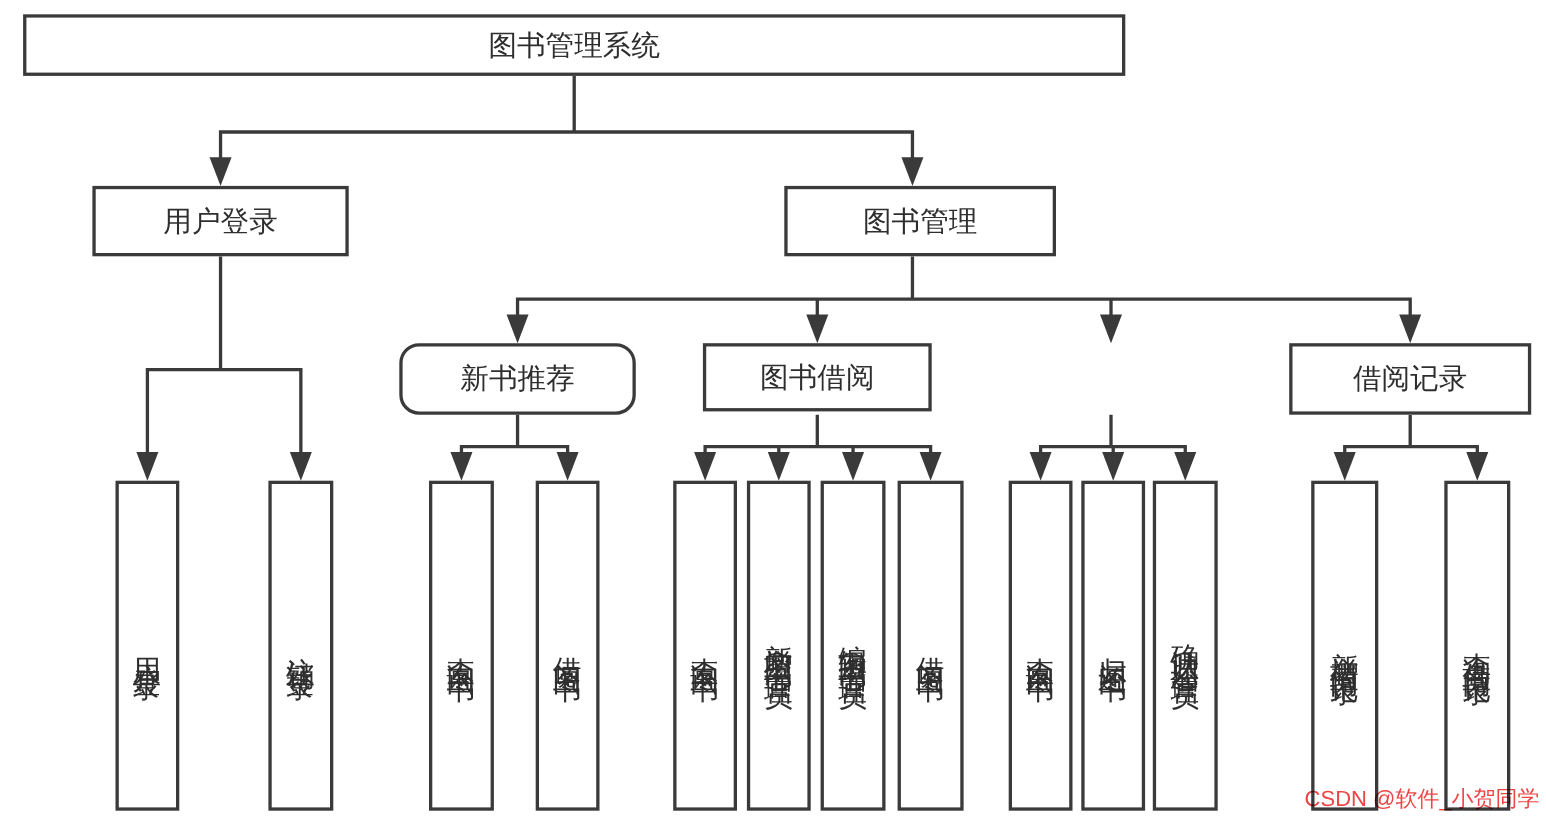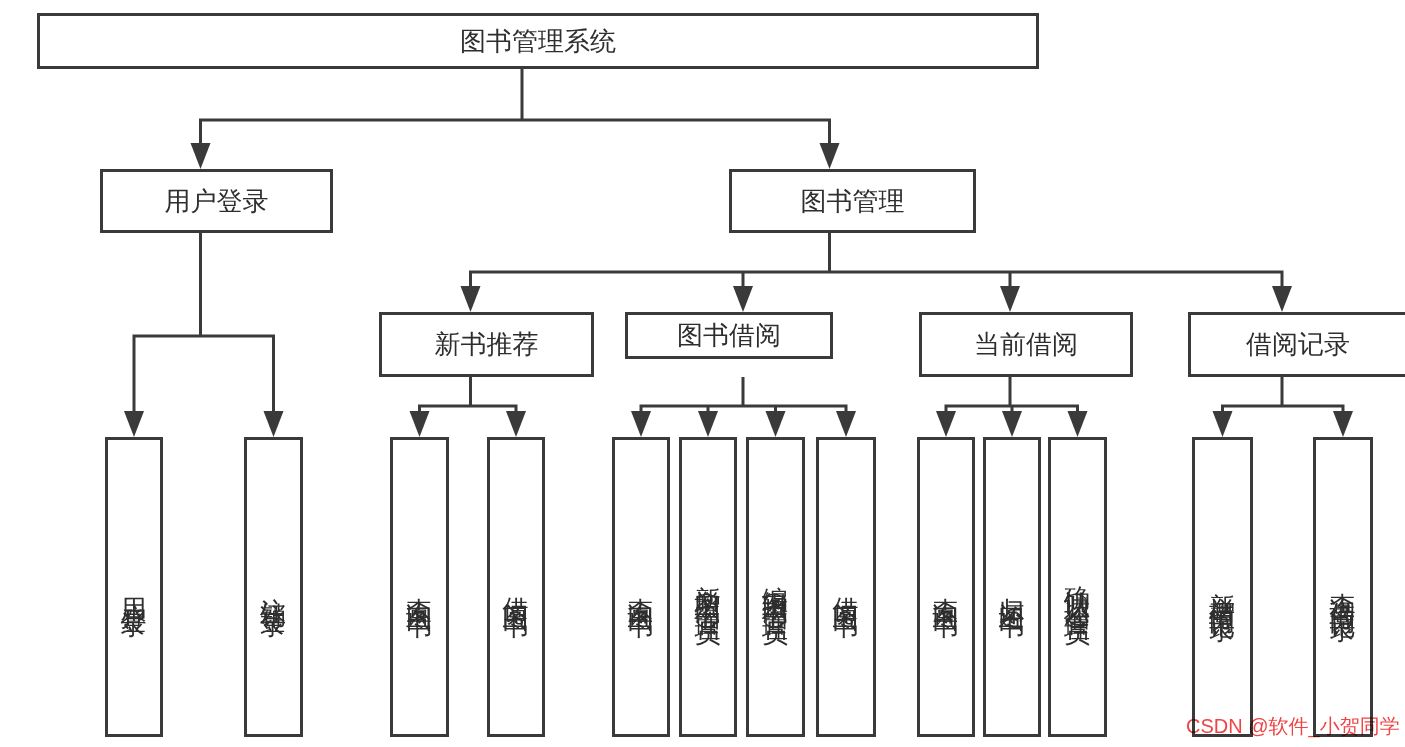--- a/index.html
+++ b/index.html
@@ -21,21 +21,20 @@
     box-sizing: border-box;
     background: #ffffff;
     border: 3px solid #3a3a3a;
     display: flex;
     align-items: center;
     justify-content: center;
     font-size: 26px;
     color: #2e2e2e;
     z-index: 2;
     white-space: nowrap;
-    margin-left: 16px;
   }
   .vbox {
     position: absolute;
     top: 437px;
     height: 300px;
     box-sizing: border-box;
     background: #ffffff;
     border: 3px solid #3a3a3a;
     display: flex;
     align-items: center;
@@ -112,23 +111,22 @@
       <polygon points="1212.5,411 1232.5,411 1222.5,437"></polygon>
       <polygon points="1333,411 1353,411 1343,437"></polygon>
     </g>
   </svg>
 
   <div class="hbox" style="left:21px; top:13px; width:1002px; height:56px;">图书管理系统</div>
 
   <div class="hbox" style="left:84px; top:169px; width:233px; height:64px;">用户登录</div>
   <div class="hbox" style="left:713px; top:169px; width:247px; height:64px;">图书管理</div>
 
-  <div class="hbox" style="left:363px; top:312px; width:215px; height:65px;">新书推荐</div>
-  <div class="hbox" style="left:609px; top:312px; width:208px; height:47px;">图书借阅</div>
-  <div class="hbox" style="left:903px; top:312px; width:214px; height:65px;">当前借阅</div>
+  <div class="hbox" style="left:363px; top:312px; width:215px; height:65px;border-radius:18px;">新书推荐</div>
+  <div class="hbox" style="left:639px; top:312px; width:208px; height:62px;">图书借阅</div>
   <div class="hbox" style="left:1172px; top:312px; width:220px; height:65px;text-align:right;">借阅记录</div>
 
   <div class="vbox" style="left:105px; width:58px;">
     <span class="vtext">用户登录</span>
   </div>
   <div class="vbox" style="left:244px; width:59px;">
     <span class="vtext">注销登录</span>
   </div>
 
   <div class="vbox" style="left:390px; width:59px;">

